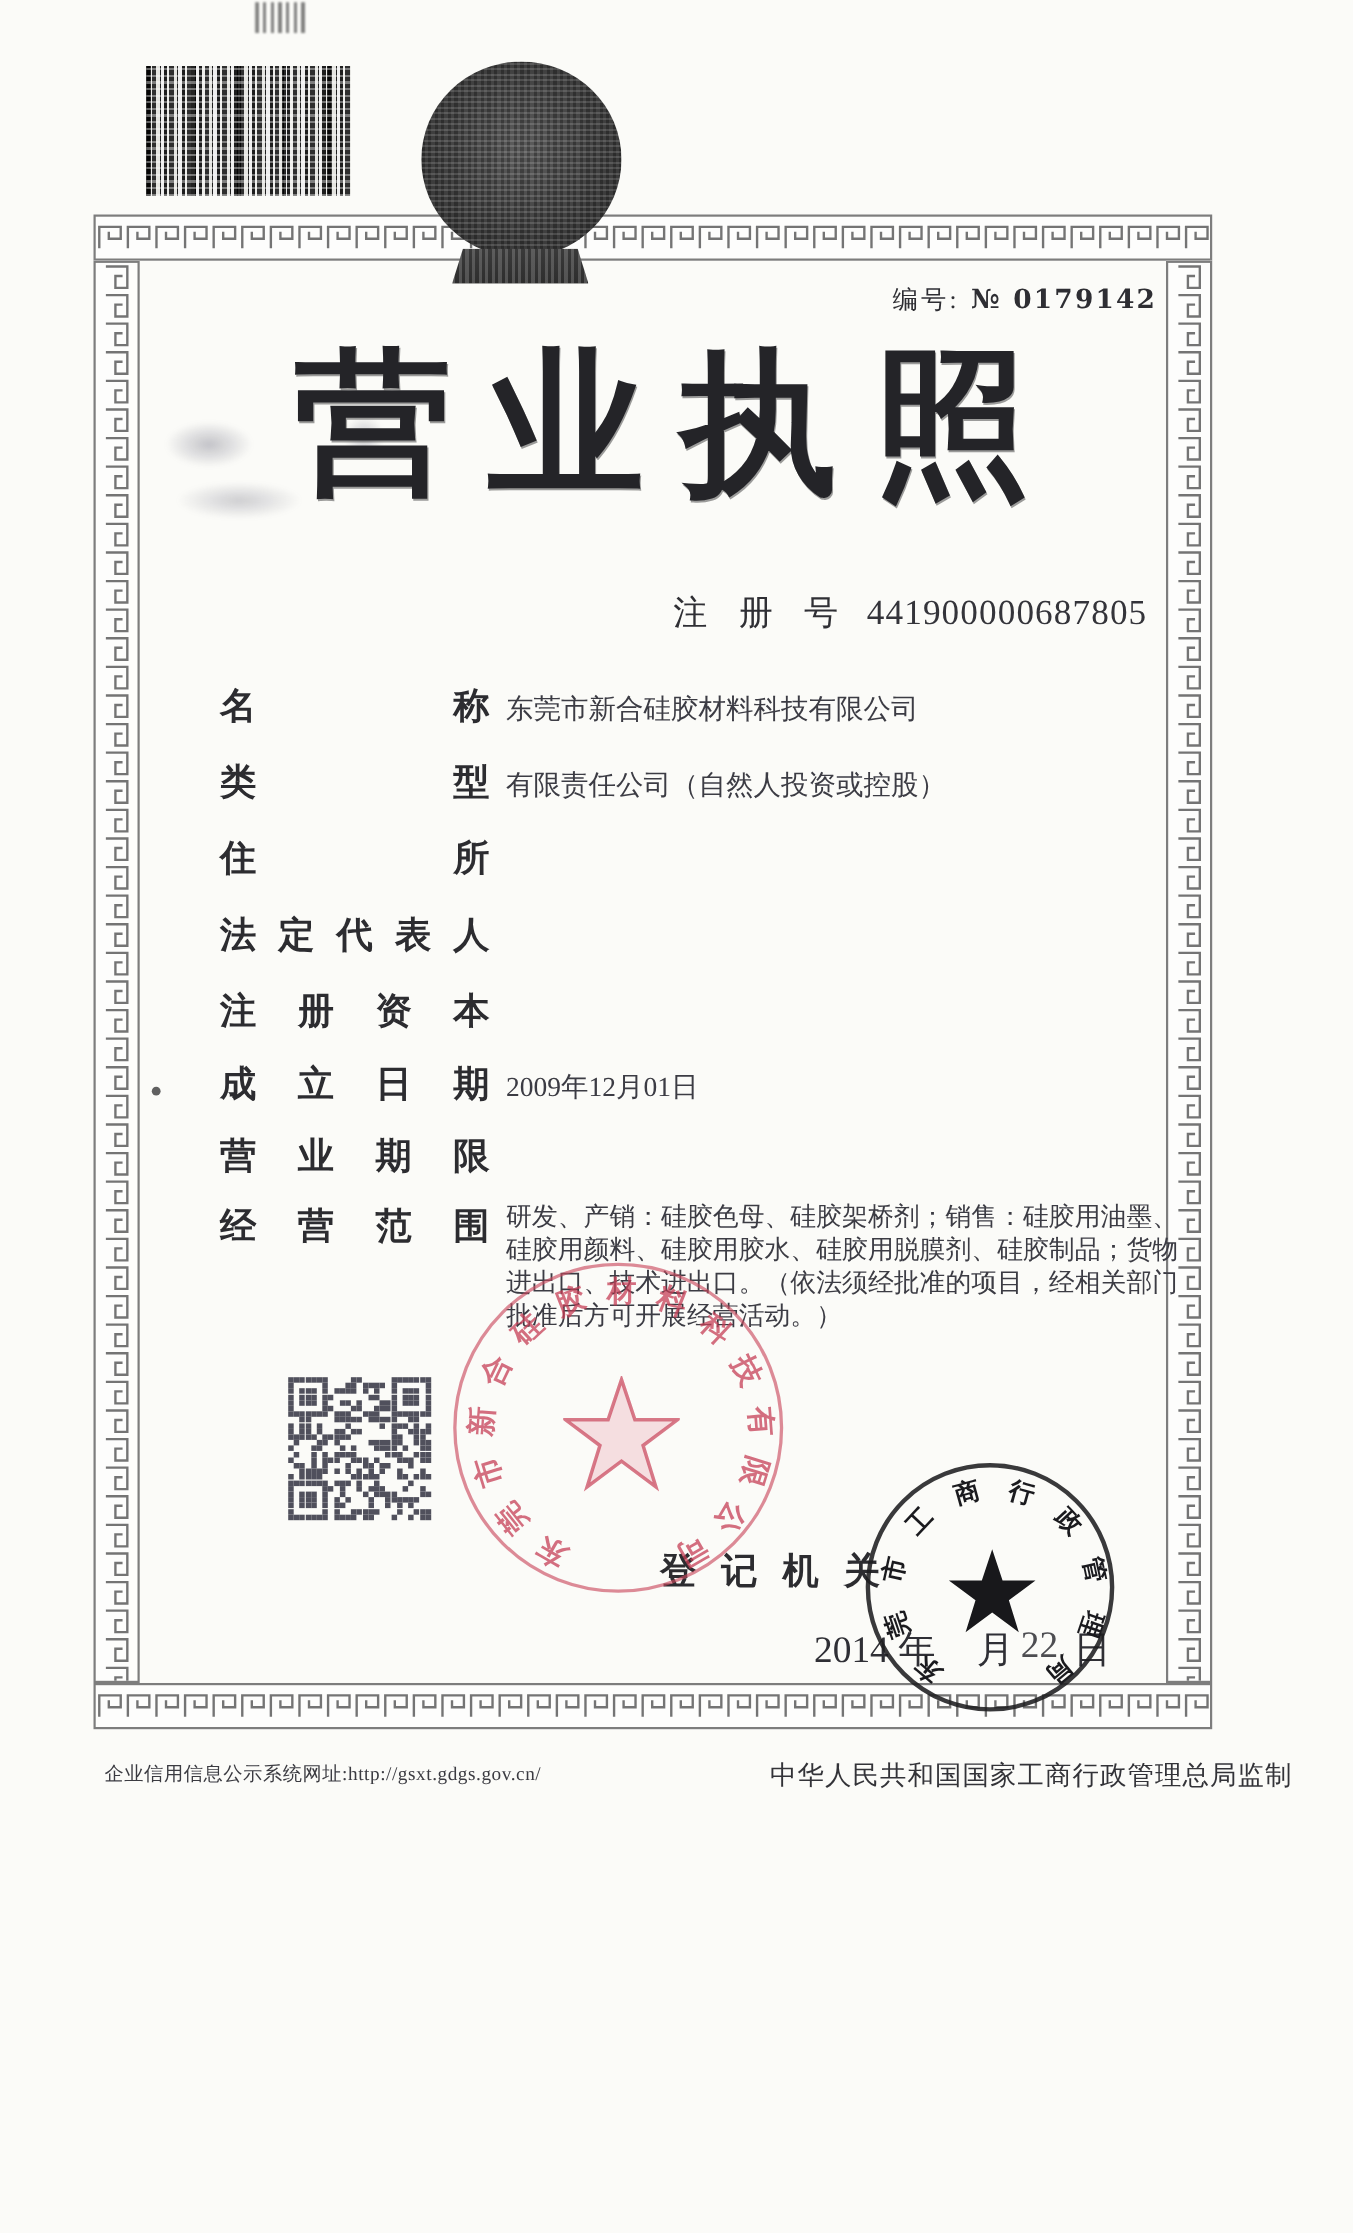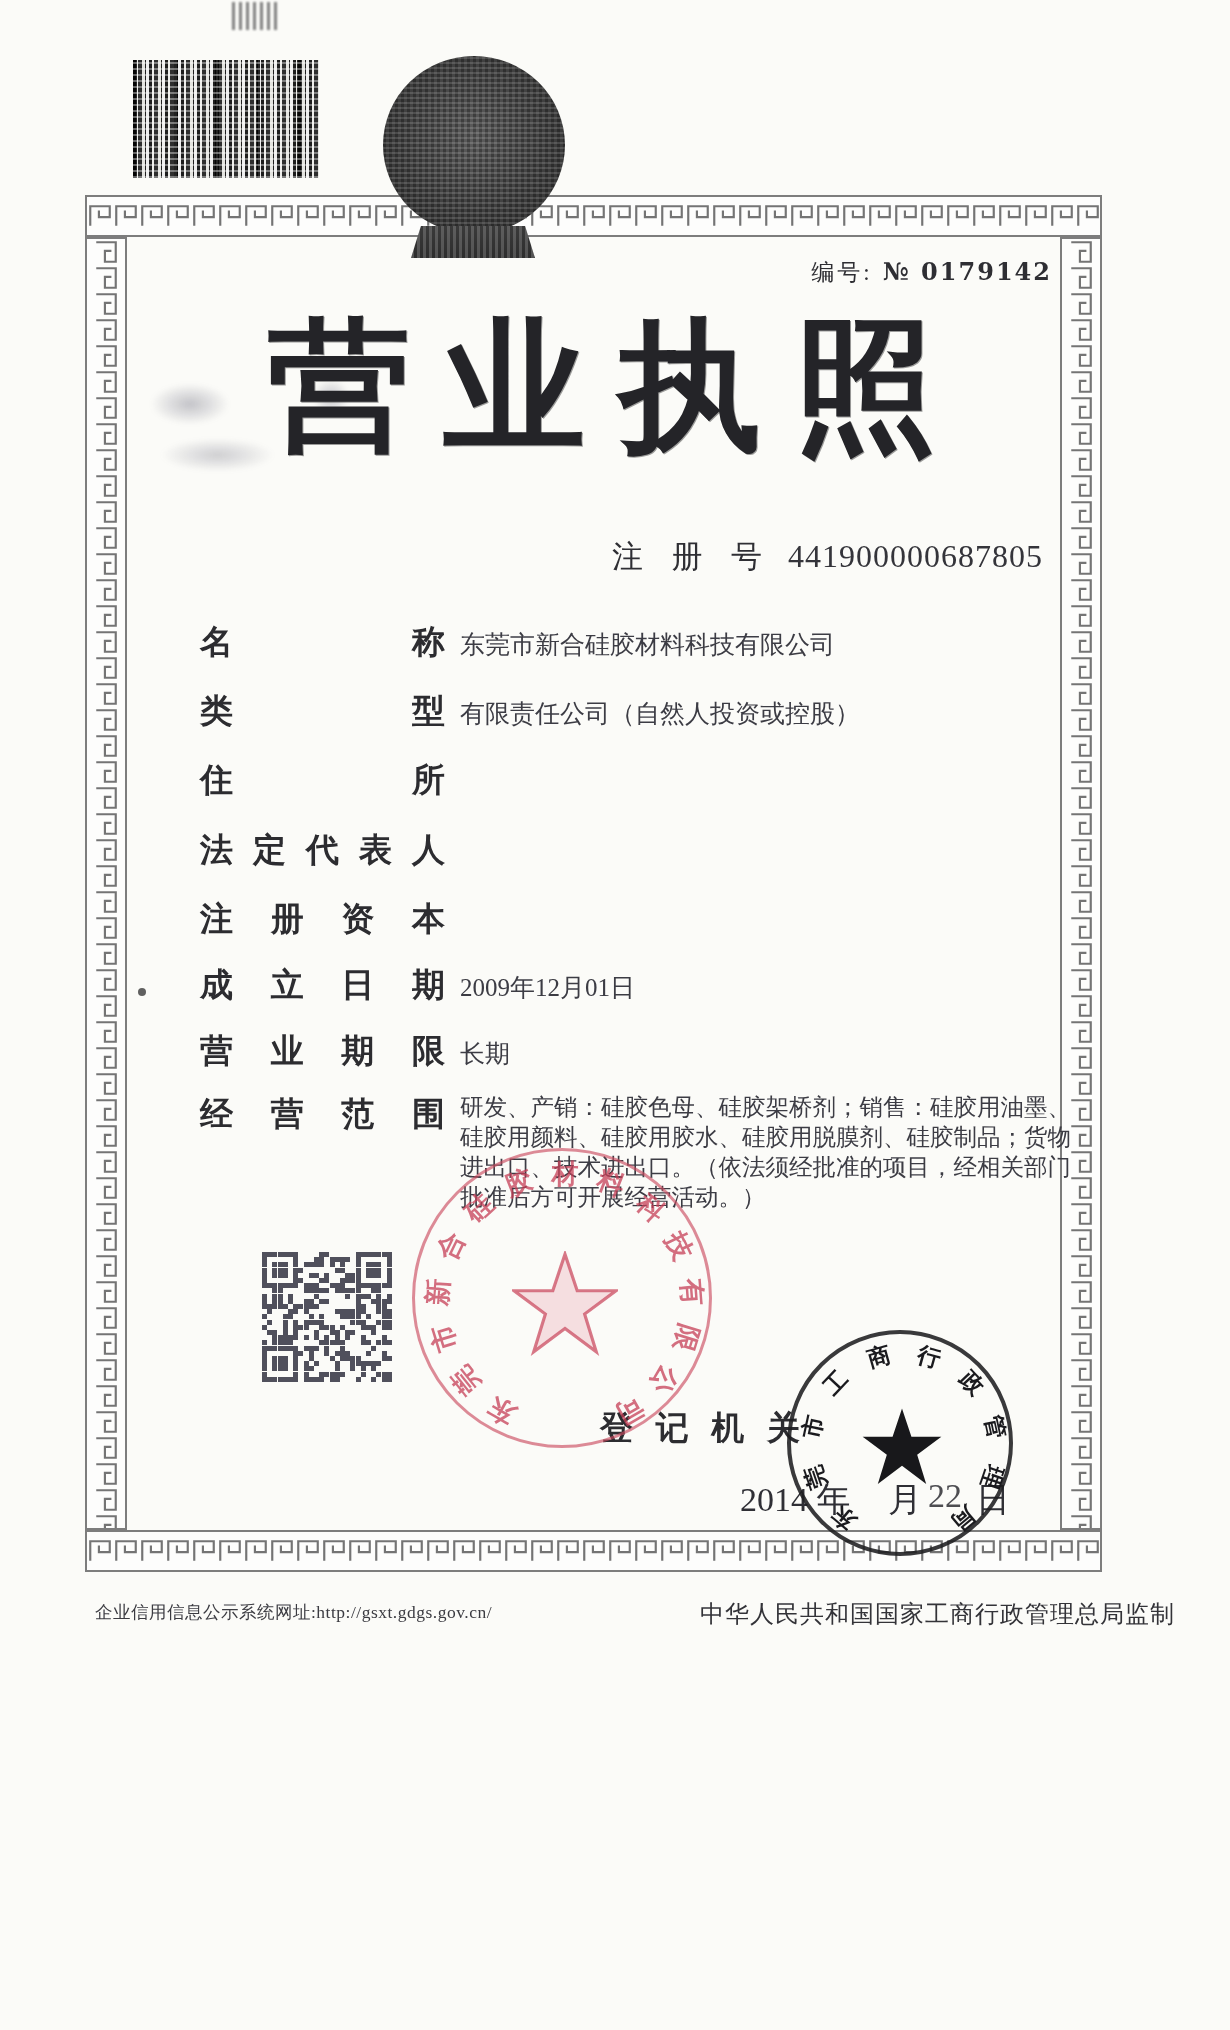--- a/index.html
+++ b/index.html
@@ -734,21 +734,20 @@
     </div>
   <div class="row-value">2009年12月01日</div>
 </div>
 <div class="abs row" style="top:1029px">
   <div class="row-label">
       <span>营</span>
       <span>业</span>
       <span>期</span>
       <span>限</span>
     </div>
-  <div class="row-value">长期</div>
 </div>
 <div class="abs row" style="top:1092px; height:160px">
   <div class="row-label">
       <span>经</span>
       <span>营</span>
       <span>范</span>
       <span>围</span>
     </div>
   <div class="row-value scope">研发、产销：硅胶色母、硅胶架桥剂；销售：硅胶用油墨、硅胶用颜料、硅胶用胶水、硅胶用脱膜剂、硅胶制品；货物进出口、技术进出口。（依法须经批准的项目，经相关部门批准后方可开展经营活动。）</div>
 </div>

